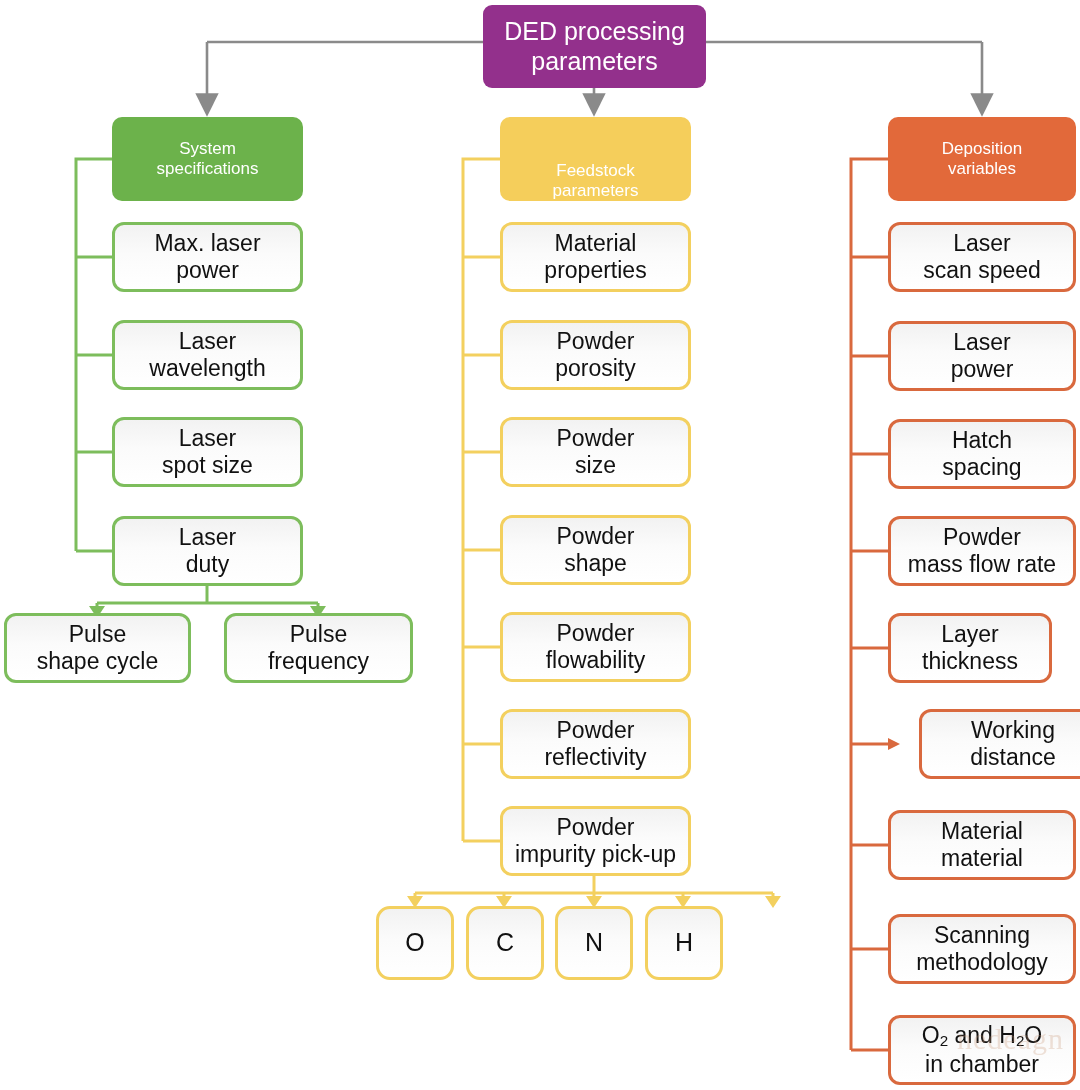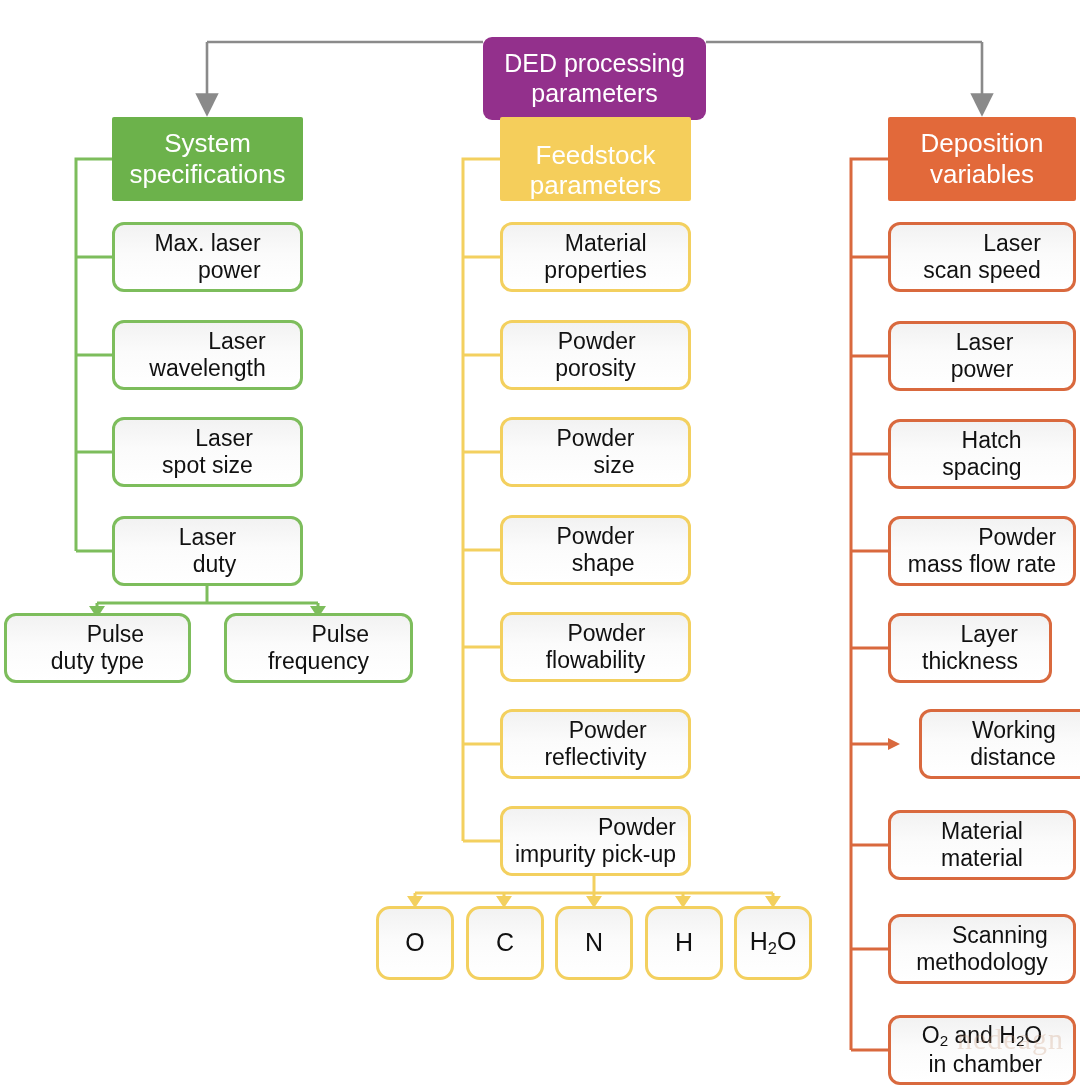--- a/index.html
+++ b/index.html
@@ -21,38 +21,36 @@
     line-height:1.18;
     border-radius:10px;
   }
 
   
   .root{
     background:#93308C;
     color:#ffffff;
     font-size:25px;
     border-radius:9px;
-    margin-top:32px;
   }
 
   
-  .cat{color:#ffffff;font-size:26px;border-radius:2px;}
+  .cat{color:#ffffff;font-size:17px;border-radius:10px;}
   .cat.green{background:#6CB24B;}
   .cat.yellow{background:#F5CE5B;align-items:flex-end;}
   .cat.orange{background:#E2693A;}
 
   
   .leaf{
     background:linear-gradient(180deg,#f2f2f2 0%,#fbfbfb 45%,#ffffff 100%);
     color:#111111;
     font-size:23px;
     border-width:3px;
     border-style:solid;
     border-radius:12px;
-    text-align:right;
   }
   .leaf.green{border-color:#7DBD5C;}
   .leaf.yellow{border-color:#F3D05F;}
   .leaf.orange{border-color:#D9693E;}
 
   .leaf.sq{border-radius:14px;font-size:25px;}
 
   sub{font-size:0.66em;vertical-align:-0.22em;}
 
   .wm{
@@ -192,21 +190,21 @@
 
   <div class="node leaf green" style="left:112px;top:417px;width:191px;height:70px;">
     <span><span>Laser</span><br><span>spot size</span></span>
   </div>
 
   <div class="node leaf green" style="left:112px;top:516px;width:191px;height:70px;">
     <span><span>Laser</span><br><span>duty</span></span>
   </div>
 
   <div class="node leaf green" style="left:4px;top:613px;width:187px;height:70px;">
-    <span><span>Pulse</span><br><span>duty type</span></span>
+    <span><span>Pulse</span><br><span>shape cycle</span></span>
   </div>
 
   <div class="node leaf green" style="left:224px;top:613px;width:189px;height:70px;">
     <span><span>Pulse</span><br><span>frequency</span></span>
   </div>
 
   <div class="node cat yellow" style="left:500px;top:117px;width:191px;height:84px;">
     <span>Feedstock<br>parameters</span>
   </div>
 
@@ -242,23 +240,20 @@
     <span>O</span>
   </div>
   <div class="node leaf yellow sq" style="left:466px;top:906px;width:78px;height:74px;">
     <span>C</span>
   </div>
   <div class="node leaf yellow sq" style="left:555px;top:906px;width:78px;height:74px;">
     <span>N</span>
   </div>
   <div class="node leaf yellow sq" style="left:645px;top:906px;width:78px;height:74px;">
     <span>H</span>
-  </div>
-  <div class="node leaf yellow sq" style="left:734px;top:906px;width:78px;height:74px;">
-    <span><span>H</span><sub>2</sub><span>O</span></span>
   </div>
 
   <div class="node cat orange" style="left:888px;top:117px;width:188px;height:84px;">
     <span>Deposition<br>variables</span>
   </div>
 
   <div class="node leaf orange" style="left:888px;top:222px;width:188px;height:70px;">
     <span><span>Laser</span><br><span>scan speed</span></span>
   </div>
 

